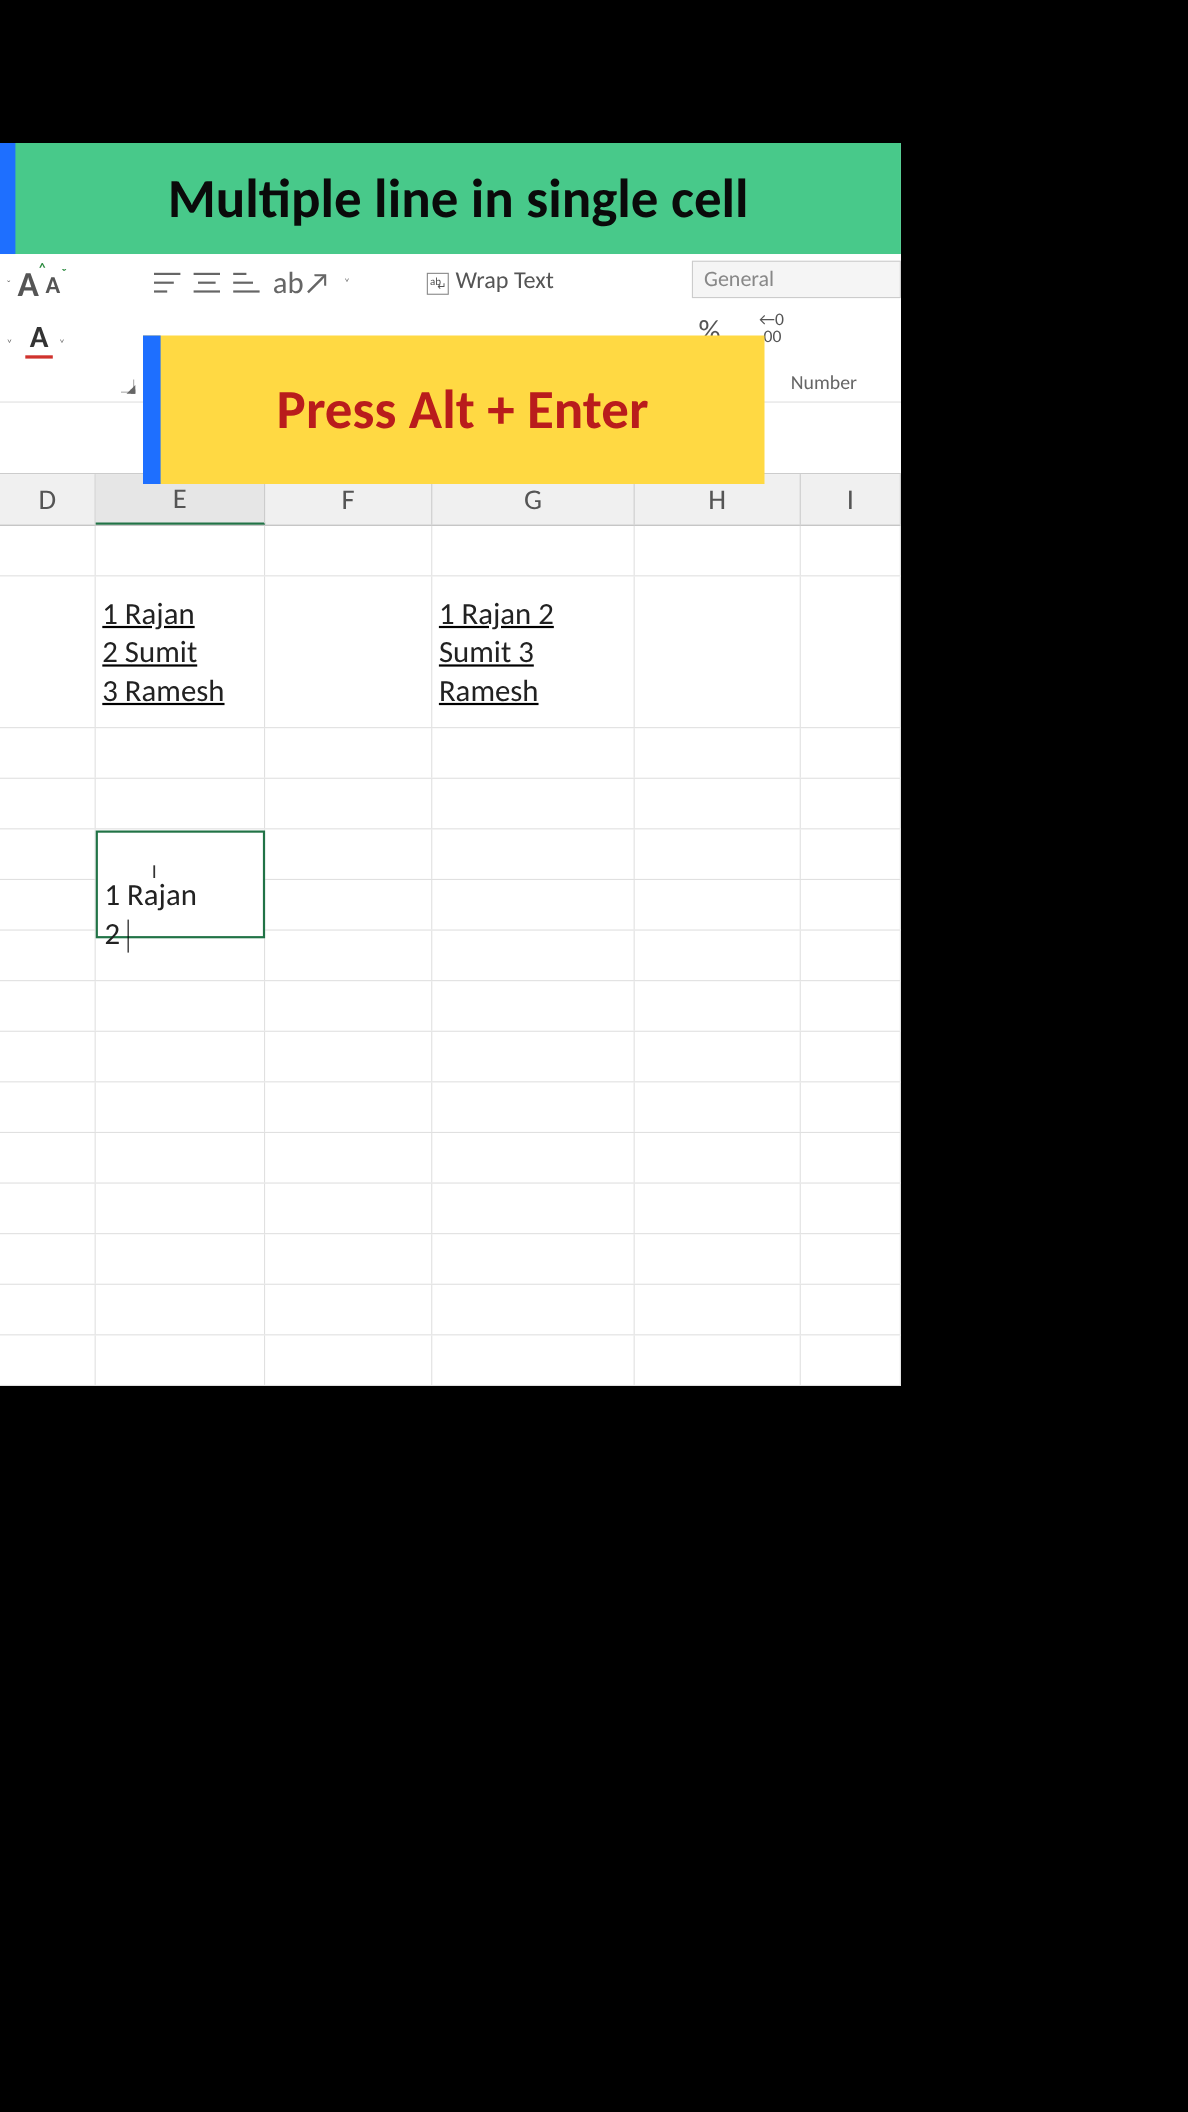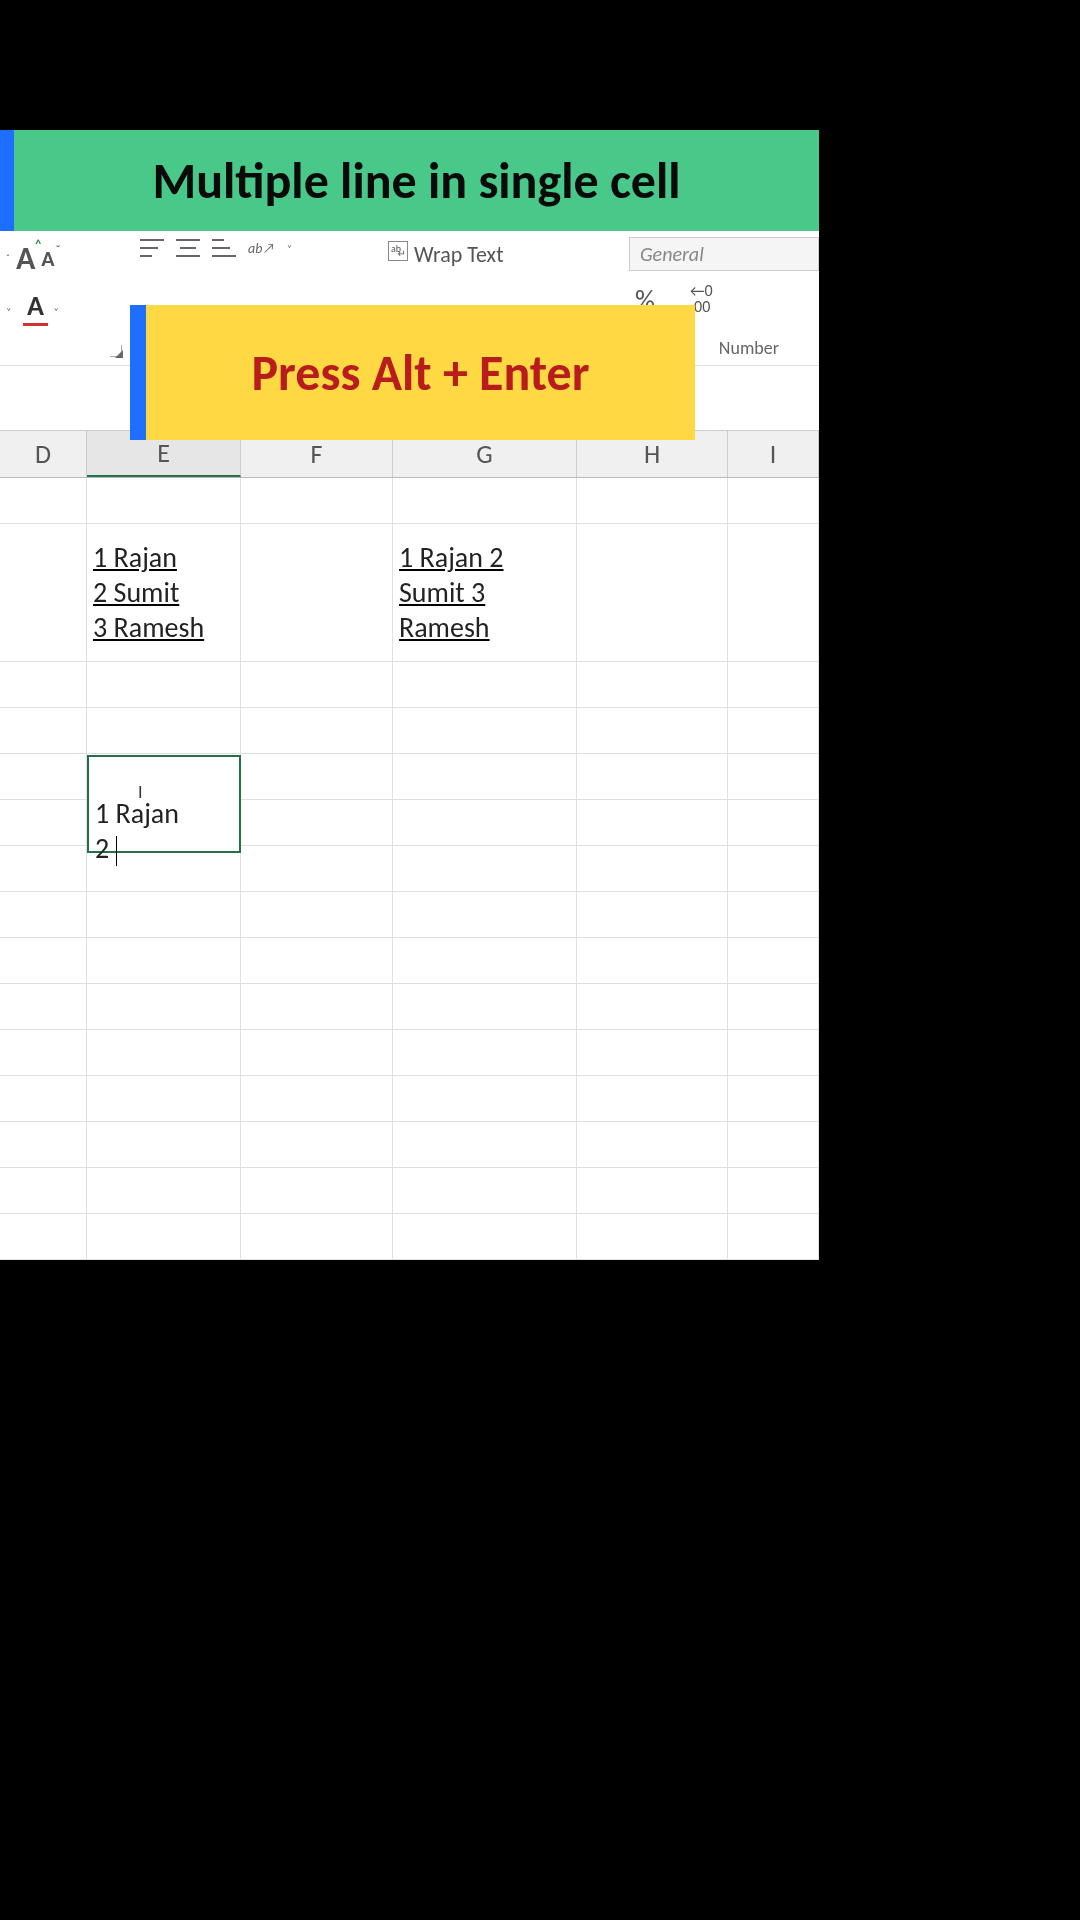--- a/index.html
+++ b/index.html
@@ -128,27 +128,26 @@
 }
 .align-top span:nth-child(1) { width: 100%; }
 .align-top span:nth-child(2) { width: 75%; }
 .align-top span:nth-child(3) { width: 50%; }
 .align-mid span { width: 100%; }
 .align-mid span:nth-child(2) { width: 70%; margin: 0 auto; }
 .align-bot span:nth-child(1) { width: 50%; }
 .align-bot span:nth-child(2) { width: 75%; }
 .align-bot span:nth-child(3) { width: 100%; }
 .orientation-icon {
-  font-size: 14px;
+  font-size: 28px;
   color: #666;
-  font-style: italic;
 }
 .wrap-text-btn {
   display: flex;
-  align-items: flex-start;
+  align-items: flex-end;
   gap: 6px;
   padding: 4px 8px;
   font-size: 22px;
   color: #555;
   position: absolute;
   left: 380px;
   top: 6px;
 }
 .wrap-icon {
   width: 20px;
@@ -175,21 +174,20 @@
   right: 0;
   top: 6px;
   width: 190px;
 }
 .general-dropdown {
   border: 1px solid #ccc;
   padding: 4px 10px;
   font-size: 20px;
   color: #888;
   background: #f5f5f5;
-  font-style: italic;
 }
 .number-buttons {
   display: flex;
   gap: 14px;
   padding: 12px 6px;
   font-size: 28px;
   color: #555;
 }
 .number-label {
   position: absolute;

